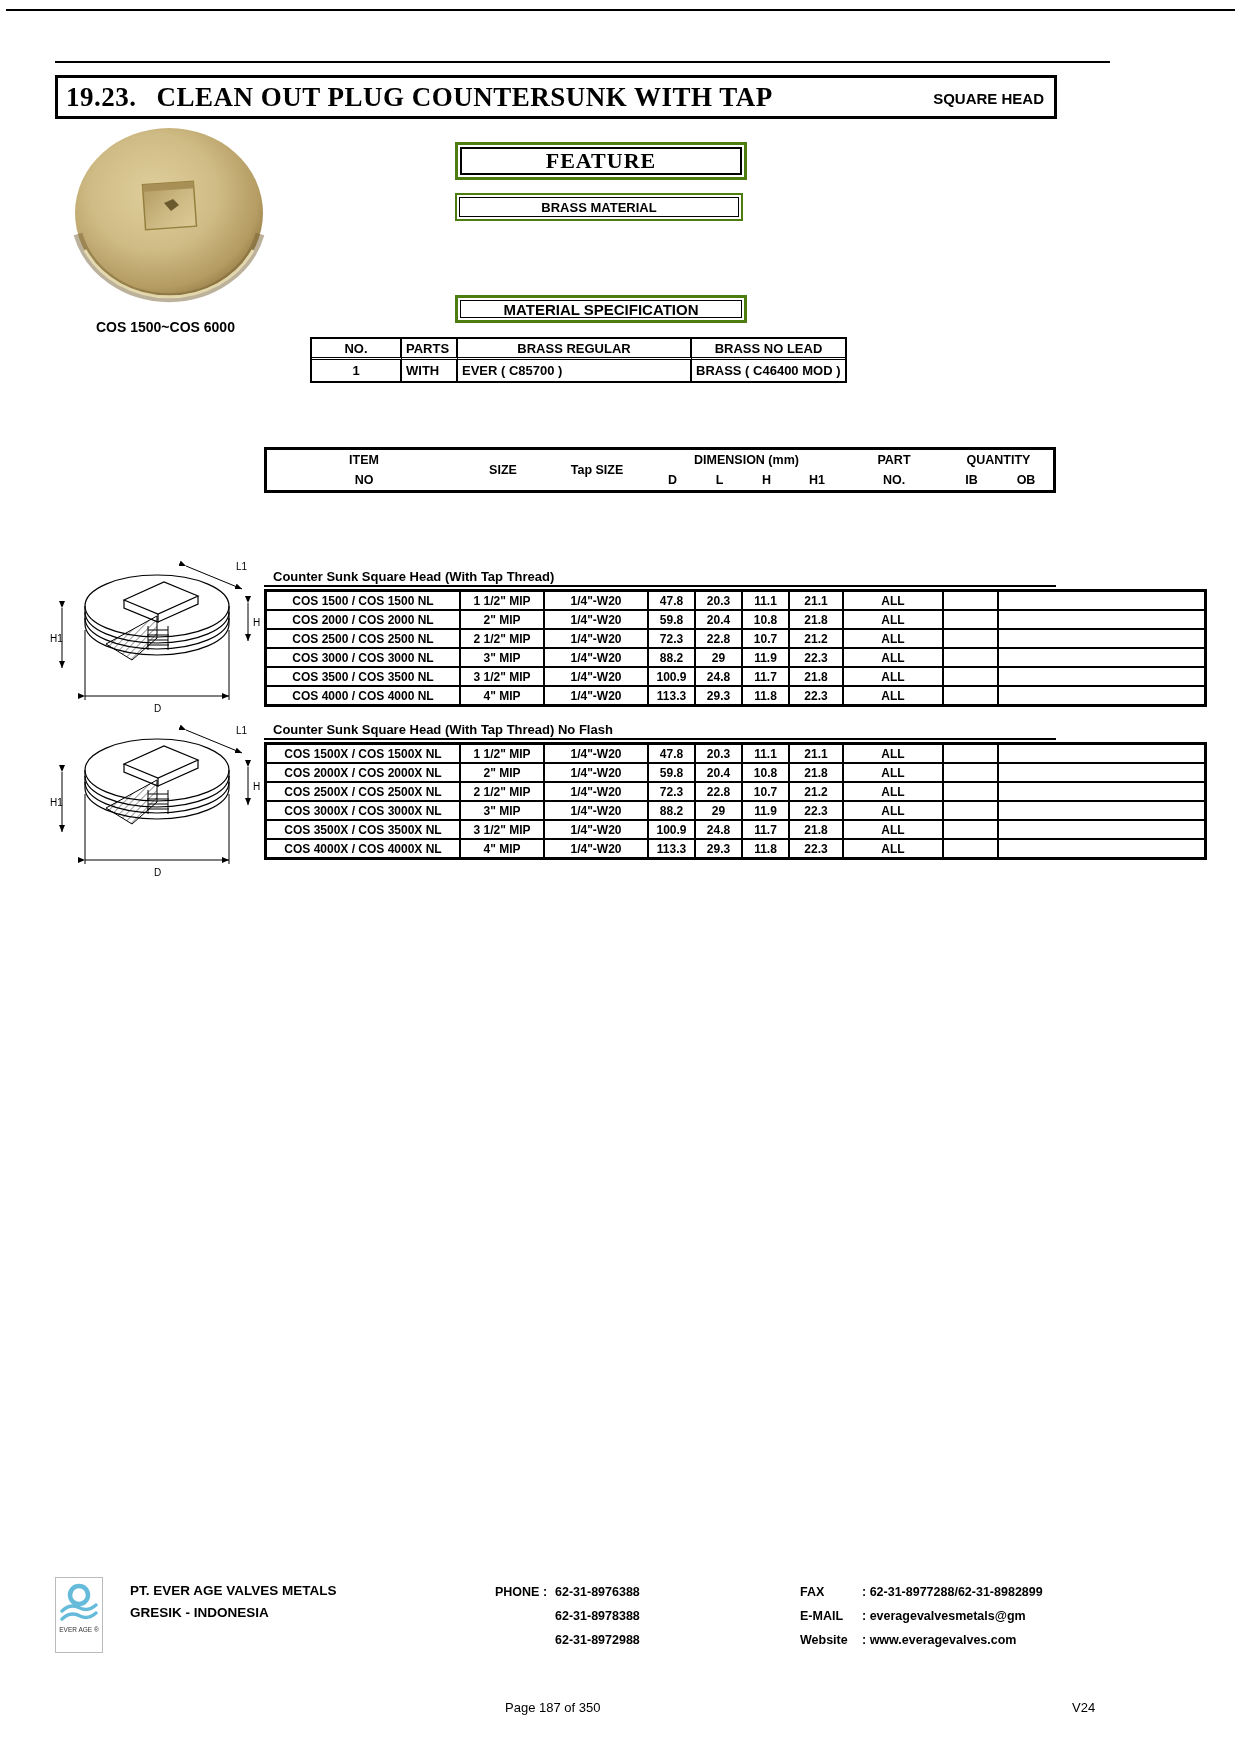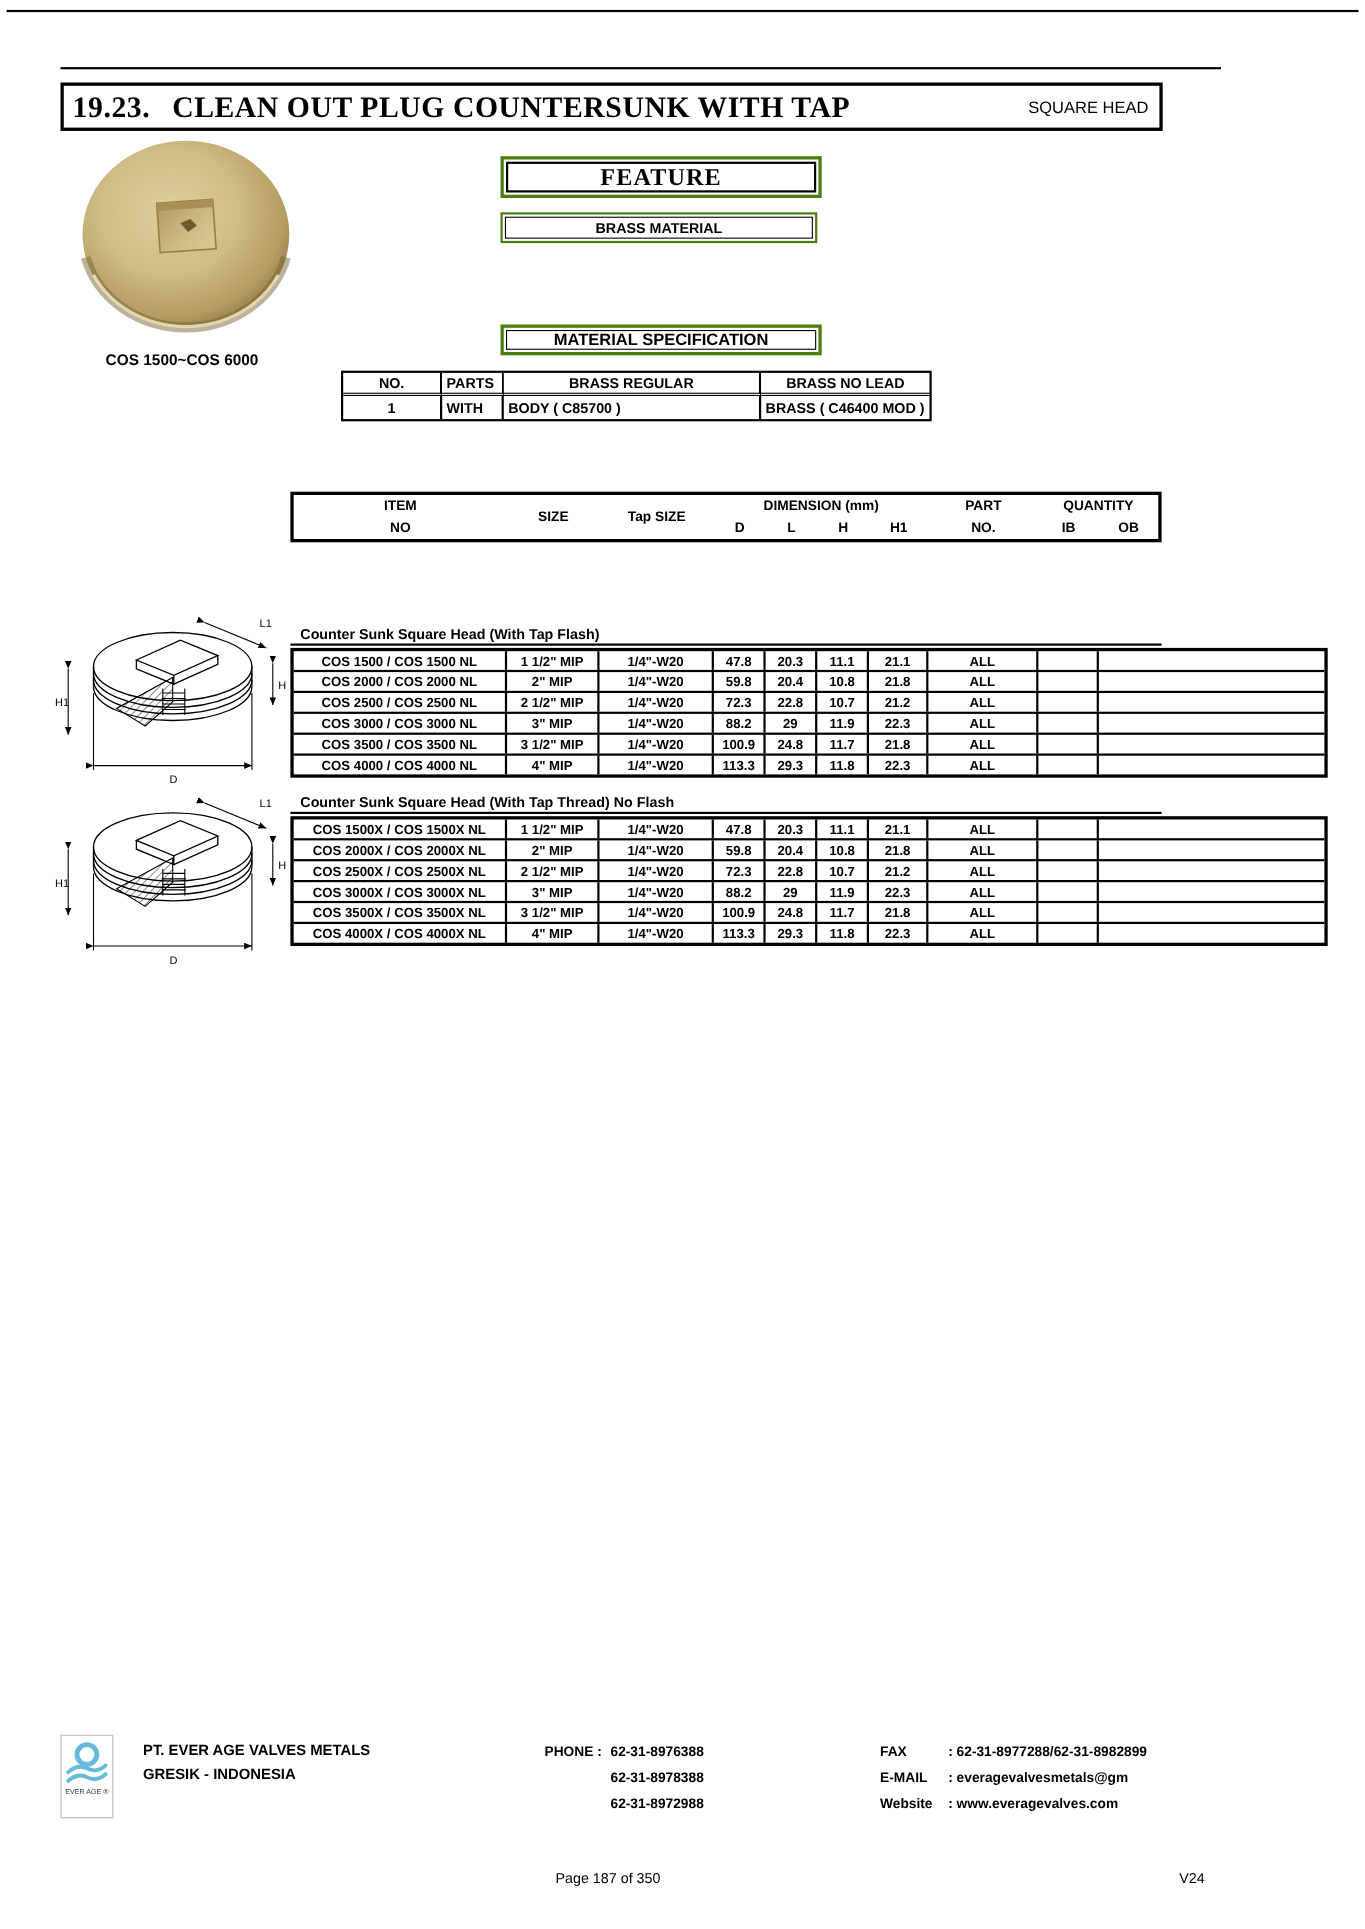--- a/index.html
+++ b/index.html
@@ -10,21 +10,21 @@
   .rule { position:absolute; background:#000; }
   #page-top-rule { left:6px; top:9px; width:1229px; height:2px; }
   #header-rule { left:55px; top:61px; width:1055px; height:2px; }
 
   
   .title-box { position:absolute; left:55px; top:75px; width:1002px; height:44px;
     border:3px solid #000; display:flex; align-items:center; background:#fff; }
   .sec-no, .title-text { font-family:"Liberation Serif", serif; font-weight:bold; font-size:27px; letter-spacing:.5px; white-space:nowrap; }
   .sec-no { margin-left:8px; }
   .title-text { margin-left:20px; }
-  .head-type { position:absolute; right:10px; top:12px; font-size:15px; font-weight:normal; }
+  .head-type { position:absolute; right:10px; top:12px; font-size:15px; font-weight:bold; }
 
   
   .photo { position:absolute; left:72px; top:126px; width:196px; height:186px; }
   .photo-caption { position:absolute; left:96px; top:319px; font-size:14px; font-weight:bold; }
 
   
   .dbox { position:absolute; border:3px solid #4d7c0f; padding:2px; background:#fff; }
   .dbox .inner { border:2px solid #000; width:100%; height:100%;
     display:flex; align-items:center; justify-content:center; }
   .dbox.thin .inner { border-width:1px; }
@@ -156,21 +156,21 @@
   <div class="mat-table">
     <div class="mrow mhead">
       <div class="mcell center">NO.</div>
       <div class="mcell">PARTS</div>
       <div class="mcell center">BRASS REGULAR</div>
       <div class="mcell center">BRASS NO LEAD</div>
     </div>
     <div class="mrow">
       <div class="mcell center">1</div>
       <div class="mcell">WITH</div>
-      <div class="mcell">BODY ( C85700 )</div>
+      <div class="mcell">EVER ( C85700 )</div>
       <div class="mcell">BRASS ( C46400 MOD )</div>
     </div>
   </div>
 
 
   <div class="spec-header">
     <div class="hcell h-item">ITEM</div>
     <div class="hcell h-no">NO</div>
     <div class="hcell h-size">SIZE</div>
     <div class="hcell h-tap">Tap SIZE</div>
@@ -179,21 +179,21 @@
     <div class="hcell h-l">L</div>
     <div class="hcell h-h">H</div>
     <div class="hcell h-h1">H1</div>
     <div class="hcell h-part">PART</div>
     <div class="hcell h-pno">NO.</div>
     <div class="hcell h-qty">QUANTITY</div>
     <div class="hcell h-ib">IB</div>
     <div class="hcell h-ob">OB</div>
   </div>
 
-  <div class="section-title" id="section-title-0">Counter Sunk Square Head (With Tap Flash)</div>
+  <div class="section-title" id="section-title-0">Counter Sunk Square Head (With Tap Thread)</div>
   <div class="rows-table" id="rows-0">
       <div class="trow">
         <div class="tcell tcell-item">COS 1500 / COS 1500 NL</div>
         <div class="tcell tcell-size">1 1/2" MIP</div>
         <div class="tcell tcell-tap">1/4"-W20</div>
         <div class="tcell tcell-d">47.8</div>
         <div class="tcell tcell-l">20.3</div>
         <div class="tcell tcell-h">11.1</div>
         <div class="tcell tcell-h1">21.1</div>
         <div class="tcell tcell-part">ALL</div>

